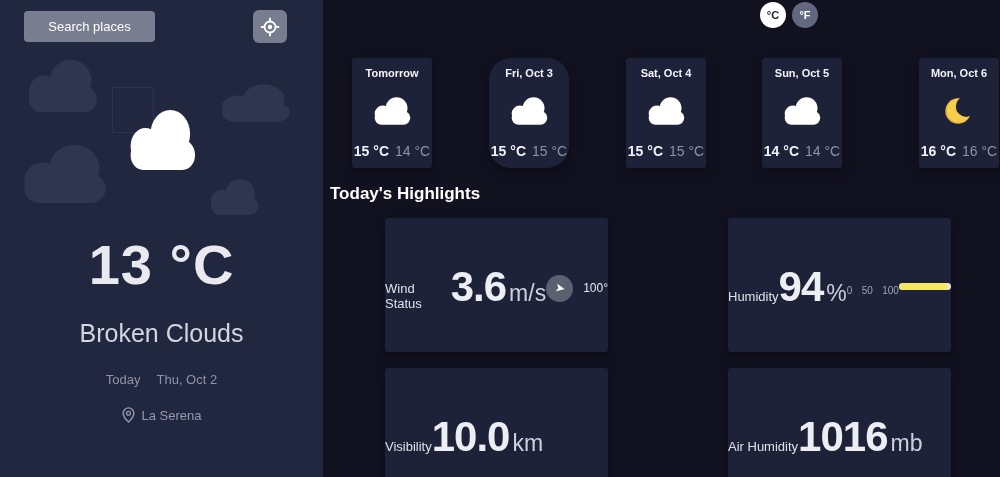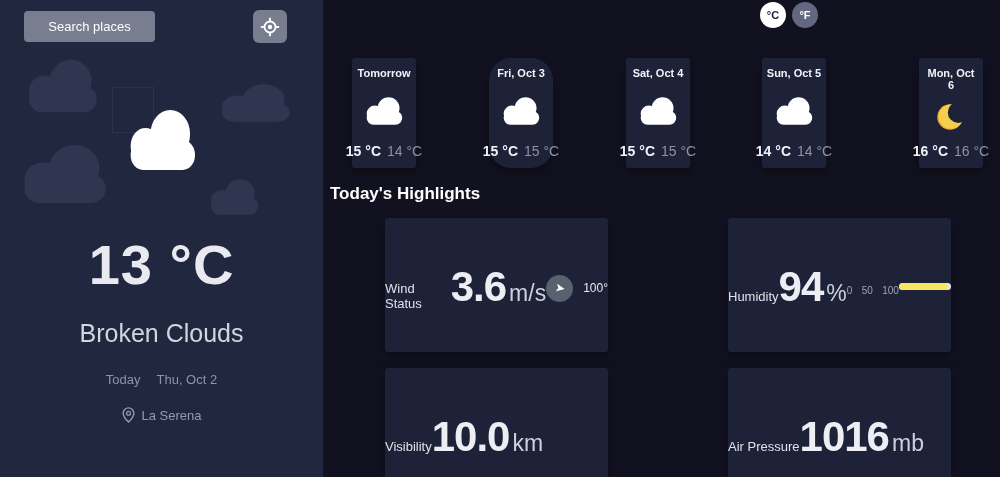--- a/index.html
+++ b/index.html
@@ -31,21 +31,21 @@
 
   
   .main { position:absolute; left:323px; top:0; width:677px; height:477px; }
   .unit-toggle { position:absolute; left:437px; top:2px; display:flex; gap:6px; }
   .unit-btn { width:26px; height:26px; border-radius:50%; border:none; font-size:11px;
               font-weight:700; font-family:inherit; cursor:pointer;
               display:flex; align-items:center; justify-content:center; }
   .unit-c { background:#ffffff; color:#1d2138; }
   .unit-f { background:#63677f; color:#ffffff; }
 
-  .fcard { position:absolute; top:58px; width:64px; height:110px; background:#1e2238;
+  .fcard { position:absolute; top:58px; width:80px; height:110px; background:#1e2238;
            border-radius:3px; box-shadow:0 5px 12px rgba(0,0,0,.35);
            display:flex; flex-direction:column; align-items:center;
            justify-content:space-between; padding:9px 4px;text-align:center; }
   .fday { font-size:11px; font-weight:700; color:#f2f3f7; }
   .fcard svg.wicon { width:42px; height:30px; }
   .ftemps { font-size:14px; white-space:nowrap; }
   .tmax { font-weight:700; color:#f2f3f7; }
   .tmin { color:#8d92a6; margin-left:6px; }
 
   .hl-title { position:absolute; left:7px; top:184px; font-size:17px; font-weight:700;
@@ -256,21 +256,21 @@
 
     <div class="hcard" style="left:62px;top:368px;">
       <div class="hlabel">Visibility</div>
       <div class="hval">
         <span class="hbig">10.0</span>
         <span class="hunit">km</span>
       </div>
     </div>
 
     <div class="hcard" style="left:405px;top:368px;">
-      <div class="hlabel">Air Pressure</div>
+      <div class="hlabel">Air Humidity</div>
       <div class="hval">
         <span class="hbig">1016</span>
         <span class="hunit">mb</span>
       </div>
     </div>
 
   </main>
 </div>
 
 </body></html>

